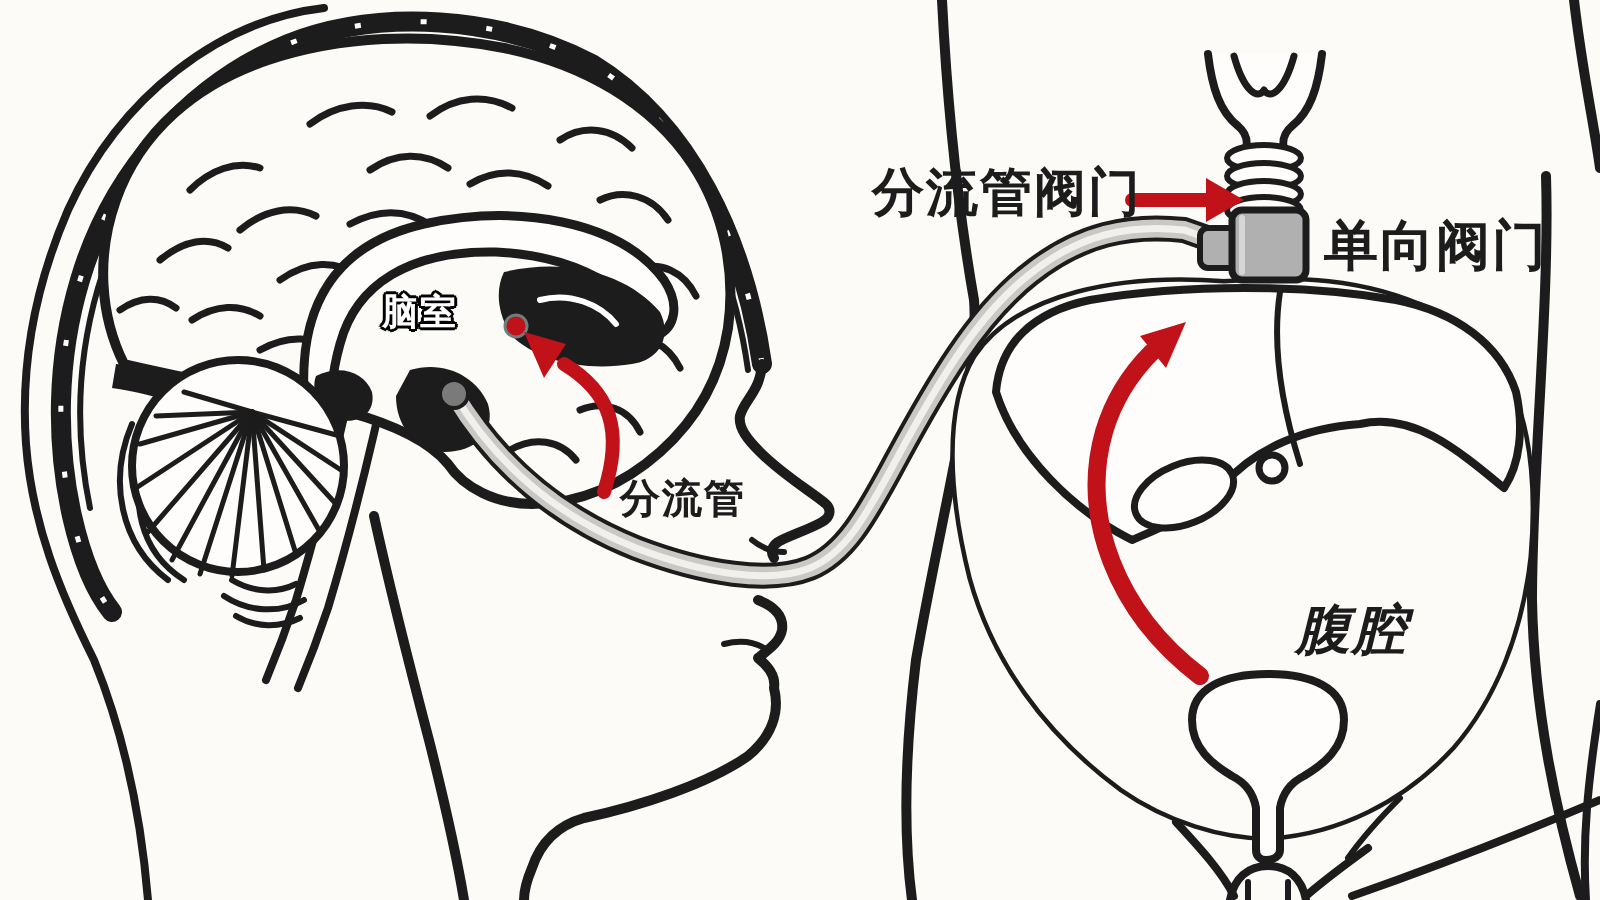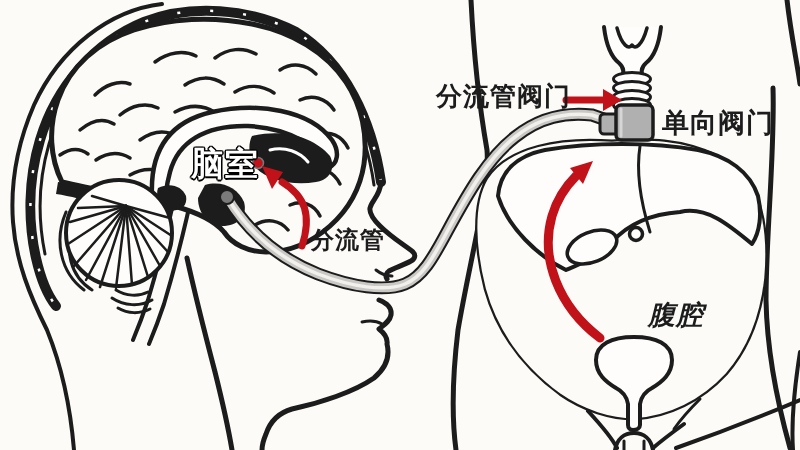--- a/index.html
+++ b/index.html
@@ -191,18 +191,18 @@
       <path class="red-stroke" stroke-width="7" d="M 566,100 L 604,100"></path>
       <polygon class="red-fill" points="622,100 603,89 603,111"></polygon>
     </g>
     <g>
       <path class="red-stroke" stroke-width="9" d="M 600,338 C 558,306 540,258 552,216 C 557,199 566,186 576,176"></path>
       <polygon class="red-fill" points="593,161 583,184 570,168"></polygon>
     </g>
   </g>
 </svg>
 
-<div class="lbl lbl-outline" style="left:191px;top:147px;font-size:33px;">脑室</div>
-<div class="lbl" style="left:310px;top:228px;font-size:24px;">分流管</div>
+<div class="lbl lbl-outline" style="left:191px;top:147px;font-size:18px;">脑室</div>
+<div class="lbl" style="left:310px;top:240px;font-size:20px;">分流管</div>
 <div class="lbl" style="left:662px;top:110px;font-size:27px;">单向阀门</div>
 <div class="lbl" style="left:436px;top:83px;font-size:26px;">分流管阀门</div>
 <div class="lbl" style="left:648px;top:302px;font-size:27px;font-style:italic;">腹腔</div>
 </div>
 
 </body></html>

